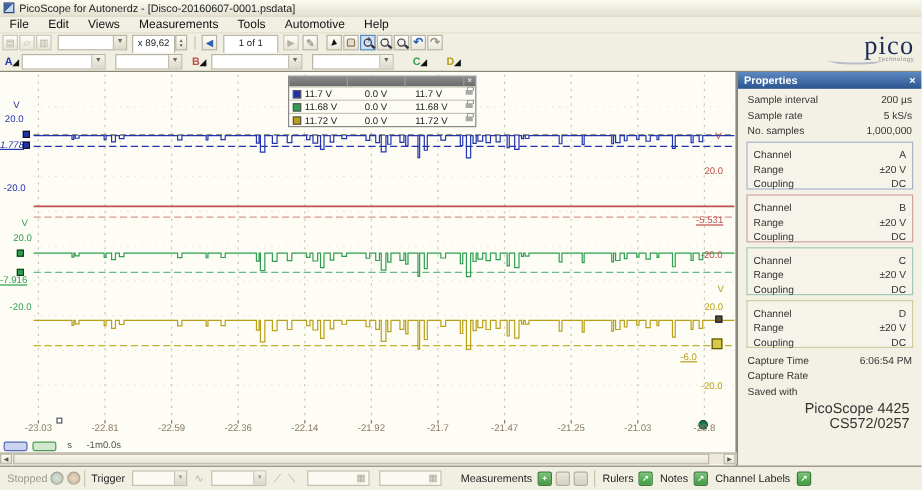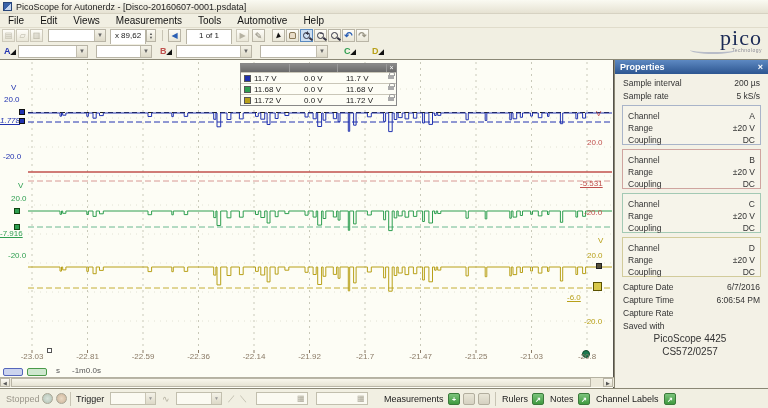--- a/index.html
+++ b/index.html
@@ -81,21 +81,21 @@
   .hs-thumb { position:absolute; left:11px; top:0px; width:580px; height:9px; border:1px solid #b9b5a6; background:linear-gradient(#f8f6ec,#e6e3d3); }
 
   
   .props { position:absolute; left:614px; top:60px; width:154px; height:328px; background:#f3f1e6; border-left:1px solid #8a8775; }
   .ptitle { height:14px; background:linear-gradient(#5d89c2,#2c5590); color:#fff; font-weight:bold; font-size:9px;
     display:flex; align-items:center; justify-content:space-between; padding:0 5px; }
   .pclose { color:#fff; font-size:9px; font-weight:bold; cursor:default; }
   .prow { display:flex; justify-content:space-between; padding:1px 8px 0 8px; font-size:8.5px; color:#333; height:13px; }
   .pgroup { border:1px solid #999; margin:2px 7px 4px 7px; padding:1px 0; background:#f6f4ea; }
   .pgroup .prow { padding:4px 5px; height:12px; }
-  .pdev { text-align:center; padding-right:10px; font-size:10px; color:#333; height:13px;padding-left:7px; }
+  .pdev { text-align:right; padding-right:10px; font-size:12px; color:#333; height:13px;padding-left:7px; }
 
   
   .statusbar { position:absolute; left:0; top:388px; width:768px; height:20px; background:#f1efe2; border-top:1px solid #8a8775; font-size:9px; }
   .sb { position:absolute; top:5px; }
   .sb-circle { position:absolute; top:4px; width:11px; height:11px; border-radius:50%; border:1px solid #a9a595; }
   .scombo { position:absolute; top:3px; width:46px; height:13px; background:#fbfaf2; border:1px solid #c2bfae; }
   .scombo .chev { position:absolute; right:0; top:0; width:10px; height:11px; background:linear-gradient(#f4f2e8,#ddd9c8);
     border-left:1px solid #c9c5b5; font-size:5px; color:#999; text-align:center; line-height:11px; }
   .sfield { position:absolute; top:3px; width:52px; height:13px; background:#fbfaf2; border:1px solid #c2bfae; }
   .sgrid { position:absolute; right:1px; top:1px; width:9px; height:9px; color:#a9a595; font-size:8px; line-height:9px; }
@@ -329,20 +329,24 @@
     </div>
     <div style="height:3px"></div>
     <div class="prow">
         <span>Sample interval</span>
         <span>200 µs</span>
       </div>
     <div class="prow">
         <span>Sample rate</span>
         <span>5 kS/s</span>
       </div>
+    <div class="prow">
+        <span>No. samples</span>
+        <span>1,000,000</span>
+      </div>
 
     <div class="pgroup" style="border-color: rgb(169, 180, 201);">
       <div class="prow">
           <span>Channel</span>
           <span>A</span>
         </div>
       <div class="prow">
           <span>Range</span>
           <span>±20 V</span>
         </div>
@@ -387,24 +391,20 @@
       <div class="prow">
           <span>Range</span>
           <span>±20 V</span>
         </div>
       <div class="prow">
           <span>Coupling</span>
           <span>DC</span>
         </div>
     </div>
 
-    <div class="prow">
-        <span>Capture Date</span>
-        <span>6/7/2016</span>
-      </div>
     <div class="prow">
         <span>Capture Time</span>
         <span>6:06:54 PM</span>
       </div>
     <div class="prow">
         <span>Capture Rate</span>
         <span></span>
       </div>
     <div class="prow">
         <span>Saved with</span>

